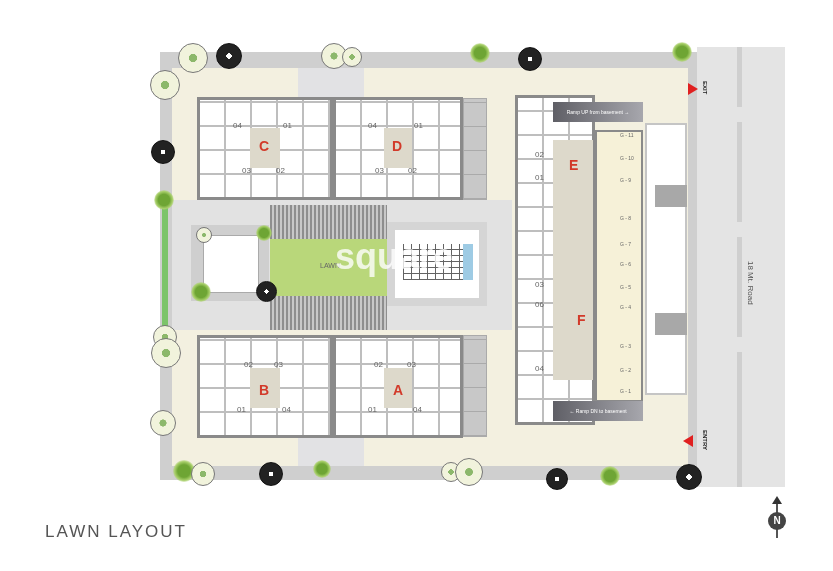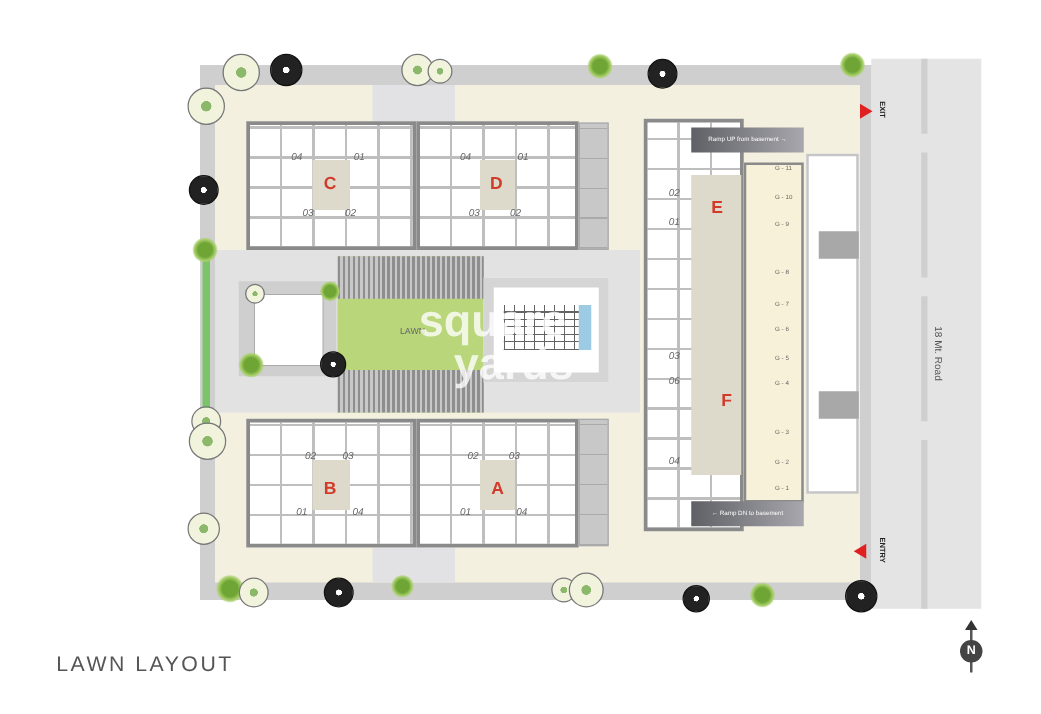--- a/index.html
+++ b/index.html
@@ -18,21 +18,21 @@
   .lawn-label{position:absolute;left:50px;top:57px;font-size:7px;color:#666;}
   .pool-box{left:387px;top:222px;width:100px;height:84px;background:#fff;border:8px solid #d5d5d5;box-sizing:border-box;}
   .pool-grid{position:absolute;left:8px;top:14px;width:66px;height:36px;background:repeating-linear-gradient(90deg,#222 0 1px,transparent 1px 8px),repeating-linear-gradient(0deg,#222 0 1px,#fff 1px 6px);opacity:.7;}
   .pool-water{position:absolute;right:6px;top:14px;width:10px;height:36px;background:#9ecbe4;}
   .club-box{left:191px;top:225px;width:78px;height:76px;background:#cfcfcf;}
   .club-inner{position:absolute;left:12px;top:10px;width:54px;height:56px;background:#fff;border:1px solid #aaa;}
   .block{background:#fff;border:3px solid #8a8a8a;box-sizing:border-box;}
   .block-grid{position:absolute;inset:0;background:repeating-linear-gradient(90deg,transparent 0 24px,#8a8a8a 24px 26px),repeating-linear-gradient(0deg,transparent 0 22px,#8a8a8a 22px 24px);opacity:.55;}
   .core{background:#ddd9cb;}
   .core-letter{position:absolute;font-size:14px;font-weight:bold;color:#d23a2a;}
-  .unit-num{position:absolute;font-size:8px;color:#666;font-style:italic;}
+  .unit-num{position:absolute;font-size:8px;color:#666;}
   .parking{background:#c8c8c8;border:1px solid #aaa;box-sizing:border-box;background-image:repeating-linear-gradient(0deg,#aaa 0 1px,transparent 1px 24px);}
   .shop{position:absolute;font-size:5px;color:#666;}
   .ramp{background:linear-gradient(90deg,#5f5f66,#a7a7ad);color:#fff;font-size:5px;display:flex;align-items:center;justify-content:center;}
   .tree{border-radius:50%;}
   .tree-dark{background:radial-gradient(circle,#fff 0 15%,#222 16% 100%);border:1px solid #111;}
   .tree-light{background:radial-gradient(circle,#8cb86b 0 20%,#f1f3dc 22% 100%);border:1px solid #777;}
   .tree-palm{background:radial-gradient(circle,#6ea534 0 40%,#a8cf6a 60%,transparent 75%);}
   .marker{width:0;height:0;border-top:6px solid transparent;border-bottom:6px solid transparent;}
   .marker-exit{border-left:10px solid #e02020;}
   .marker-entry{border-right:10px solid #e02020;}
@@ -178,20 +178,19 @@
 <div class="abs tree tree-dark" style="left:259px;top:462px;width:22px;height:22px"></div>
 <div class="abs tree tree-palm" style="left:313px;top:460px;width:18px;height:18px"></div>
 <div class="abs tree tree-light" style="left:441px;top:462px;width:18px;height:18px"></div>
 <div class="abs tree tree-light" style="left:455px;top:458px;width:26px;height:26px"></div>
 <div class="abs tree tree-dark" style="left:546px;top:468px;width:20px;height:20px"></div>
 <div class="abs tree tree-palm" style="left:600px;top:466px;width:20px;height:20px"></div>
 <div class="abs tree tree-dark" style="left:676px;top:464px;width:24px;height:24px"></div>
 
 <div class="abs watermark">
   <div>square</div>
-  <div style="padding-left:28px">yards</div>
 </div>
 
 <div class="abs site-title">LAWN LAYOUT</div>
 
 <div class="abs north-arrow"></div>
 <div class="abs north-tip"></div>
 <div class="abs north">N</div>
 
 </body></html>

